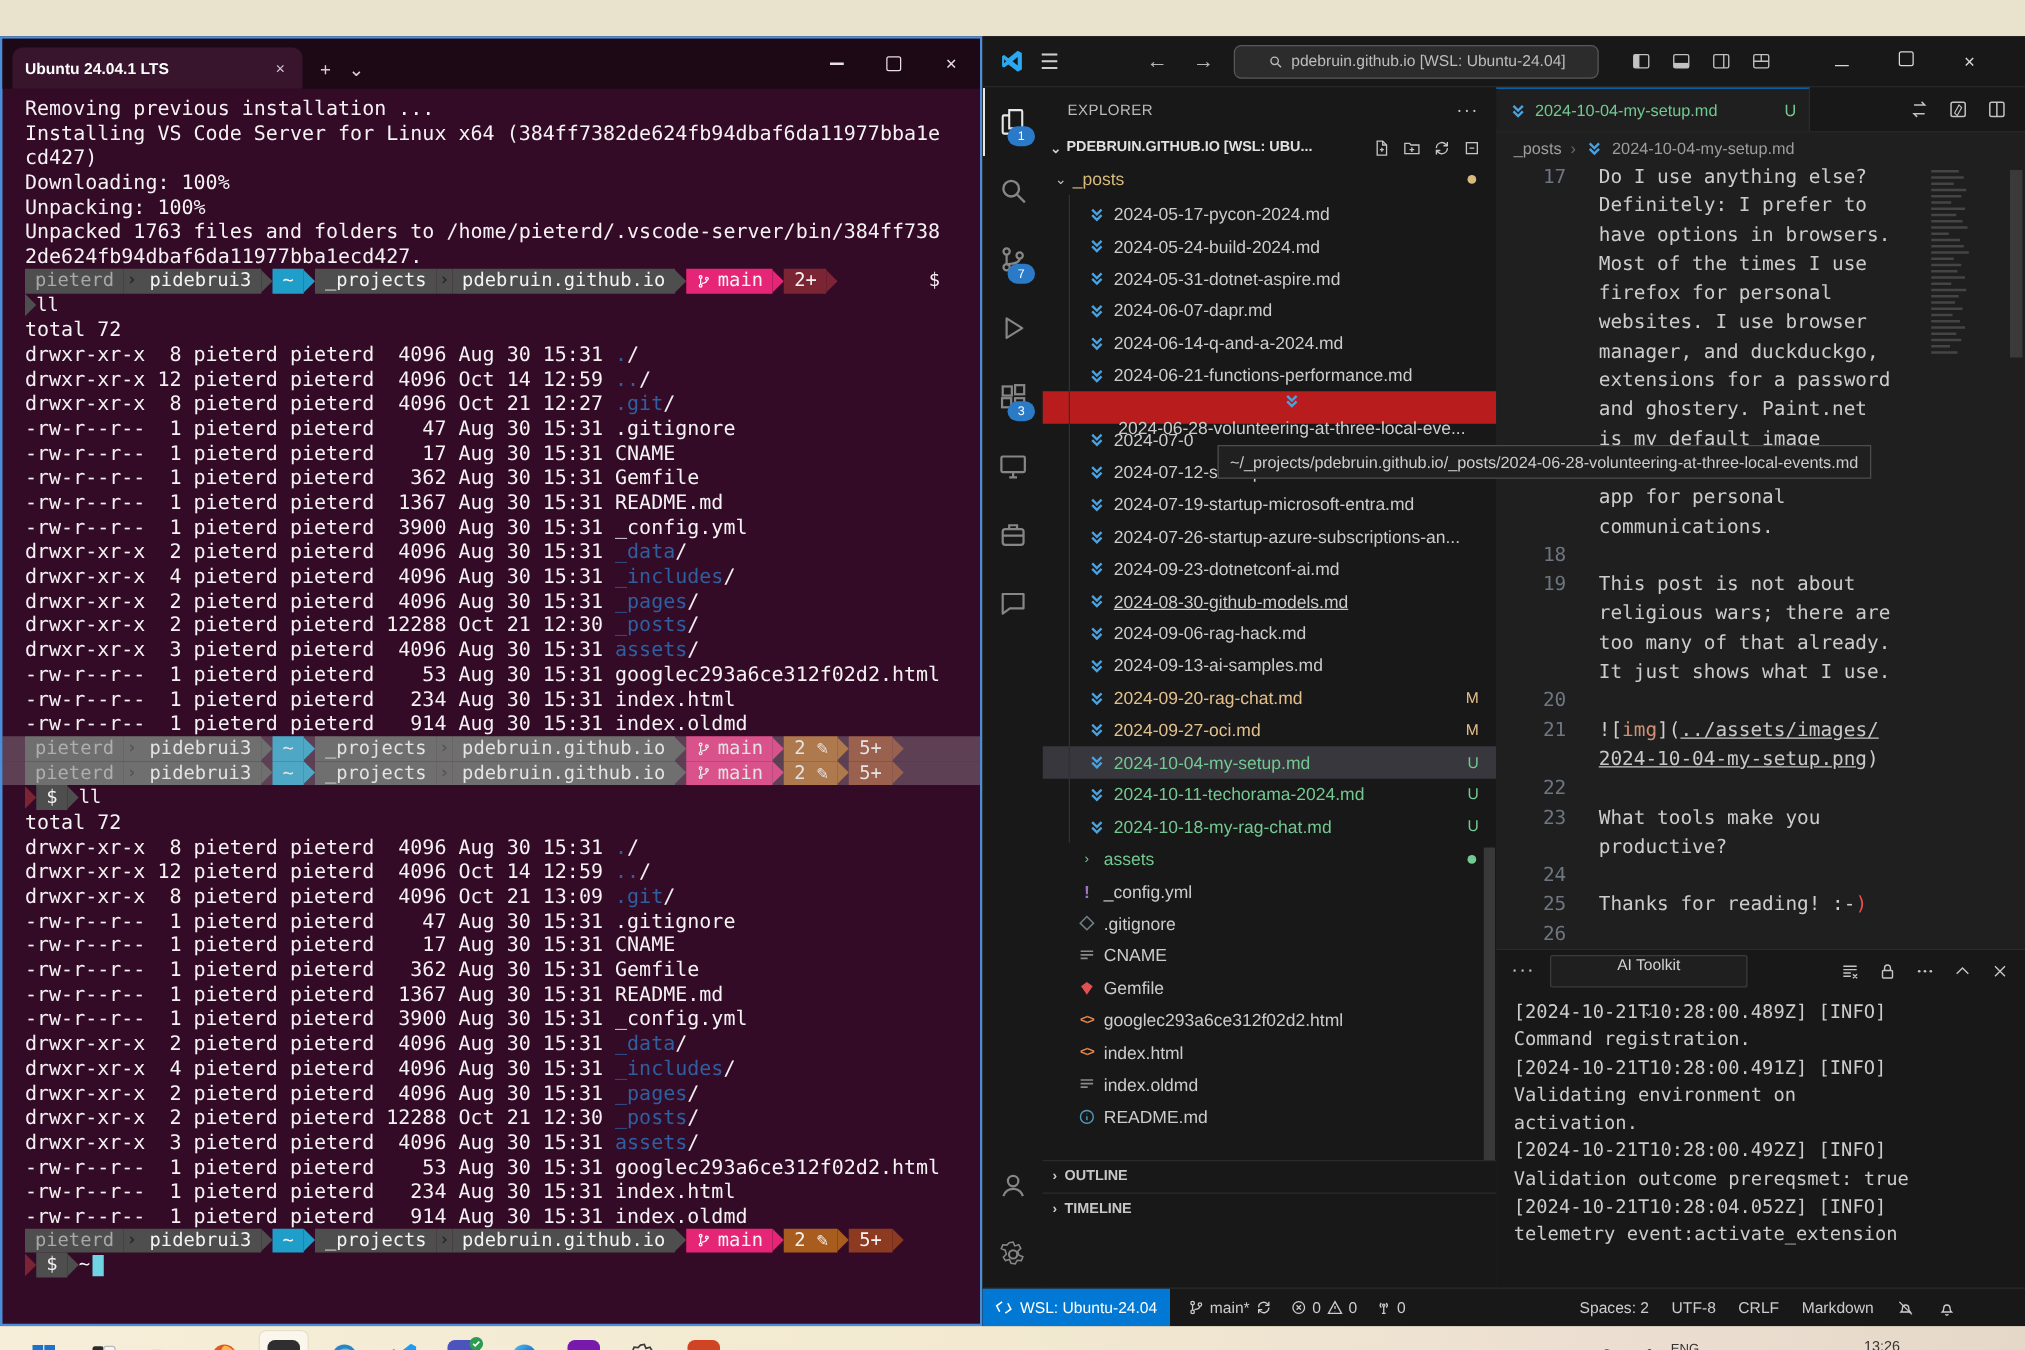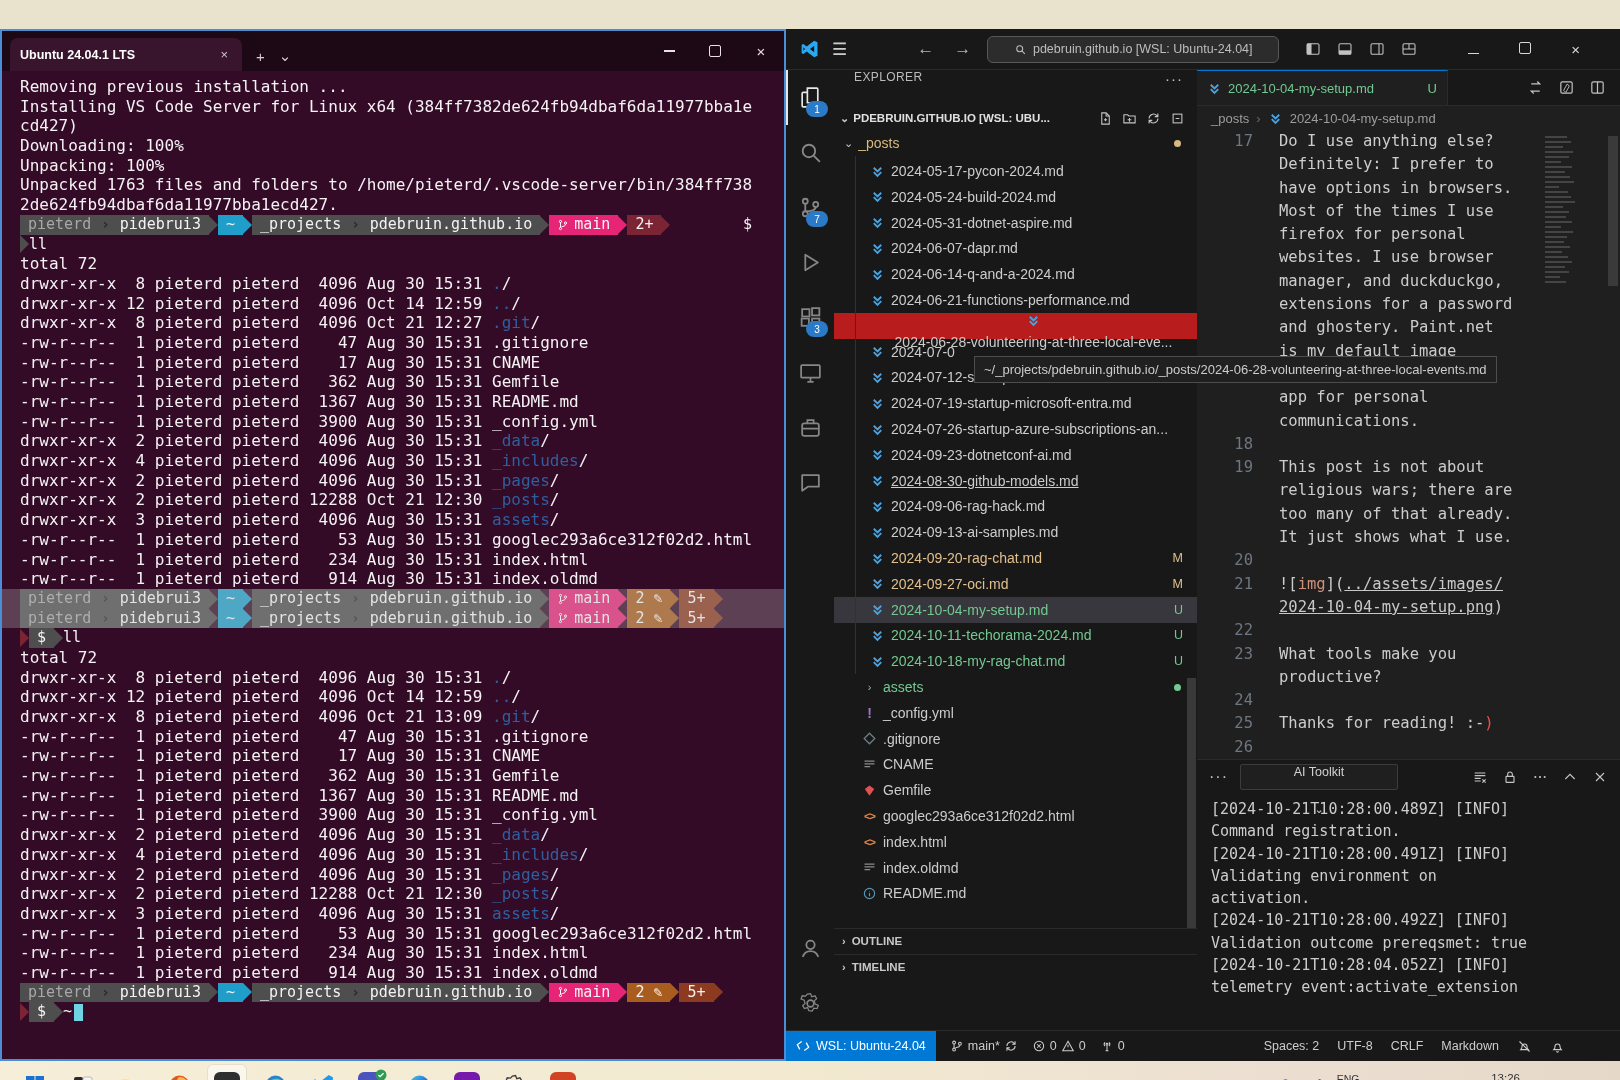--- a/index.html
+++ b/index.html
@@ -43,21 +43,21 @@
   .vs-controls{position:absolute;right:40px;top:0;height:40px;display:flex;align-items:center;gap:40px;color:#d8d8d8;}
   
   .activity{position:absolute;left:0;top:41px;width:48px;bottom:30px;background:#181818;display:flex;flex-direction:column;align-items:center;}
   .act-item{width:48px;height:55px;display:flex;align-items:center;justify-content:center;position:relative;color:#868686;}
   .act-item.active{color:#e7e7e7;box-shadow:inset 2px 0 0 #e7e7e7;}
   .act-item svg{width:25px;height:25px;}
   .act-badge{position:absolute;right:6px;bottom:8px;min-width:16px;height:16px;border-radius:9px;background:#2a7ac7;color:#fff;font-size:10px;display:flex;align-items:center;justify-content:center;padding:0 3px;}
   .act-bottom{margin-top:auto;display:flex;flex-direction:column;align-items:center;}
   
   .sidebar{position:absolute;left:48px;top:41px;width:363px;bottom:30px;background:#181818;border-right:1px solid #2b2b2b;overflow:hidden;}
-  .sb-header{height:36px;display:flex;padding:0 14px 0 20px;color:#bbbbbb;font-size:12px;letter-spacing:.4px;gap:12px;}
+  .sb-header{height:36px;display:flex;align-items:center;padding:0 14px 0 20px;color:#bbbbbb;font-size:12px;letter-spacing:.4px;gap:12px;}
   .sb-more{margin-left:auto;color:#c5c5c5;font-size:15px;letter-spacing:1px;}
   .sb-root{height:24px;display:flex;align-items:center;gap:4px;padding-left:6px;color:#e0e0e0;font-size:11.5px;font-weight:bold;}
   .sb-root-icons{margin-left:auto;display:flex;gap:9px;padding-right:12px;color:#c5c5c5;font-weight:normal;}
   .sb-root-icons svg{width:15px;height:15px;}
   .chev{color:#cccccc;font-size:11px;}
   .folder-row{position:absolute;left:0;width:100%;height:26px;display:flex;align-items:center;gap:5px;padding-left:10px;box-sizing:border-box;font-size:14px;background:#181818;z-index:3;}
   .file-row{position:absolute;left:0;width:100%;height:26px;display:flex;align-items:center;gap:6px;padding-left:36px;box-sizing:border-box;font-size:14px;color:#cccccc;white-space:nowrap;}
   .file-row .fic{width:15px;height:15px;flex:0 0 15px;display:flex;align-items:center;justify-content:center;}
   .file-row.sel{background:#37373d;}
   .file-row.hov{background:#b91c1c;flex-direction:column;}

